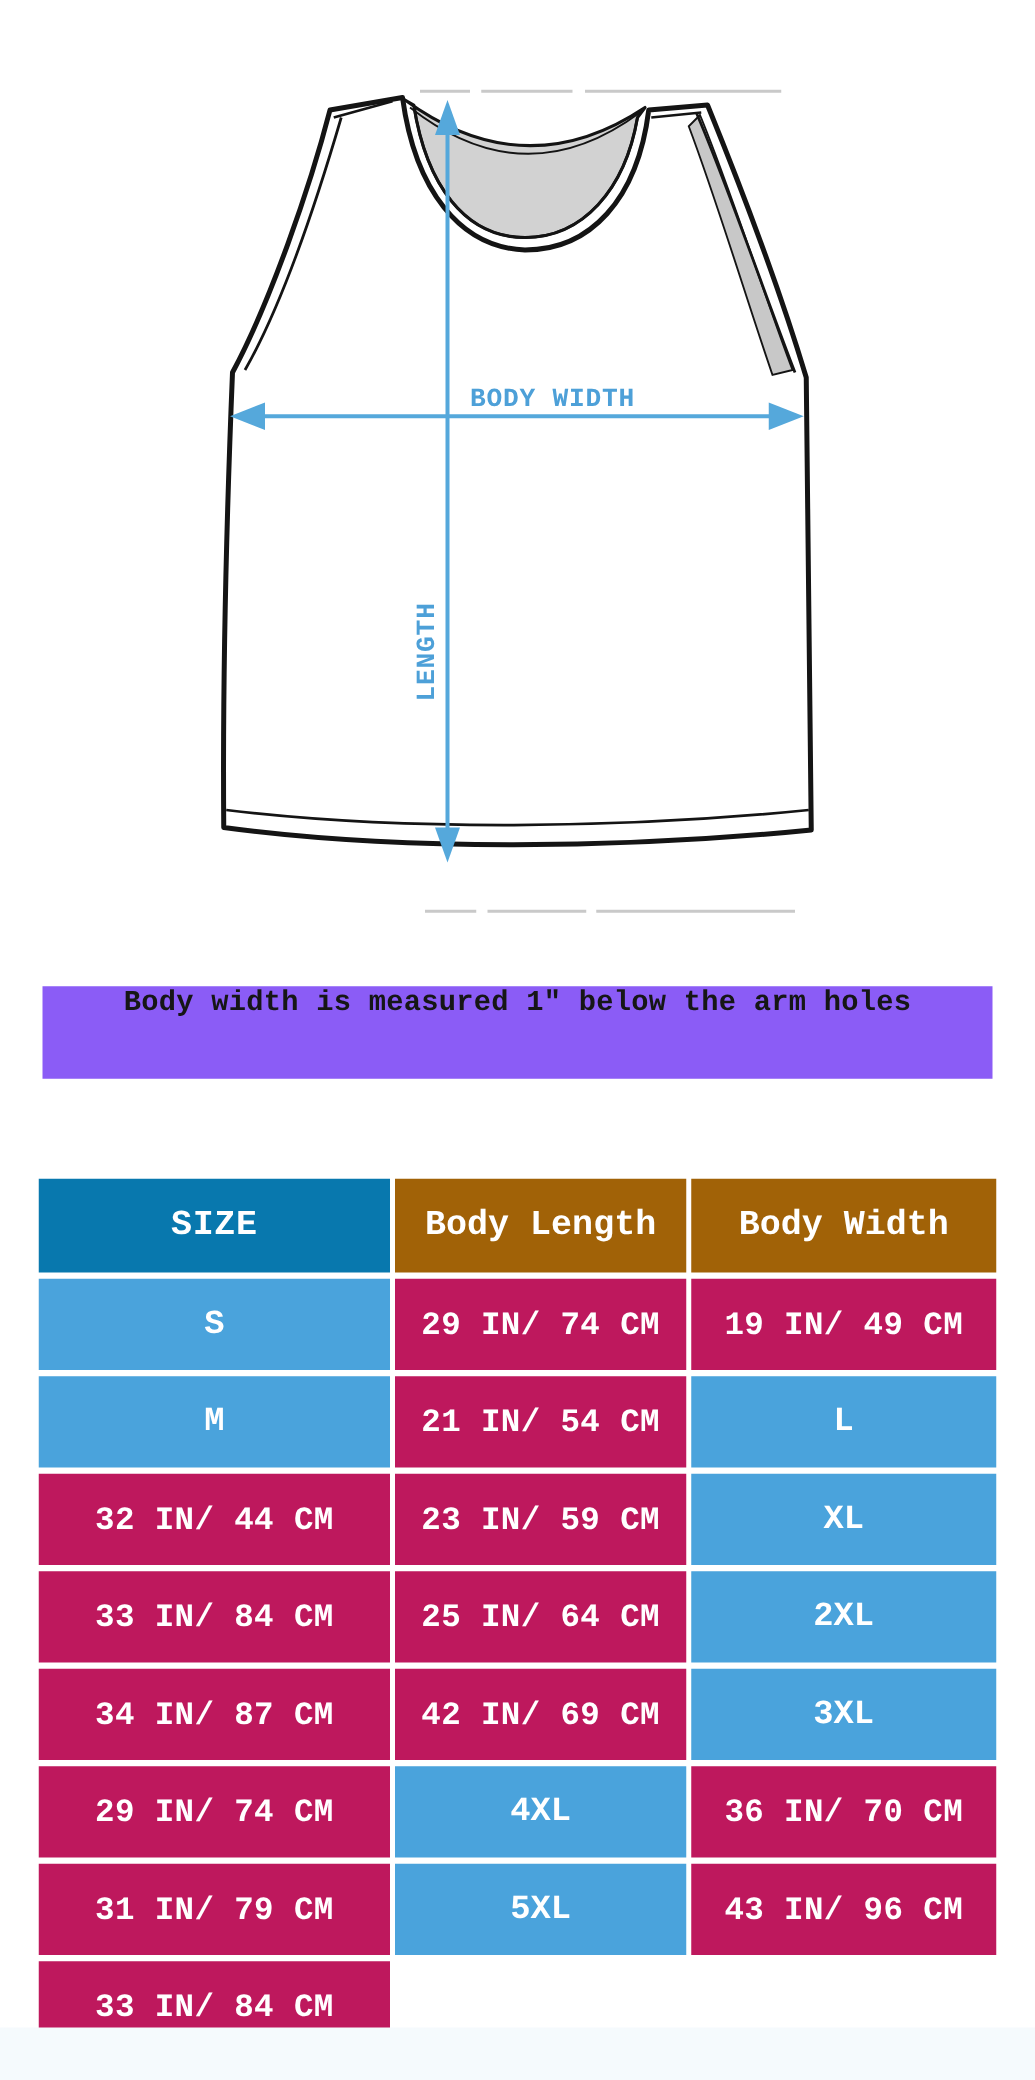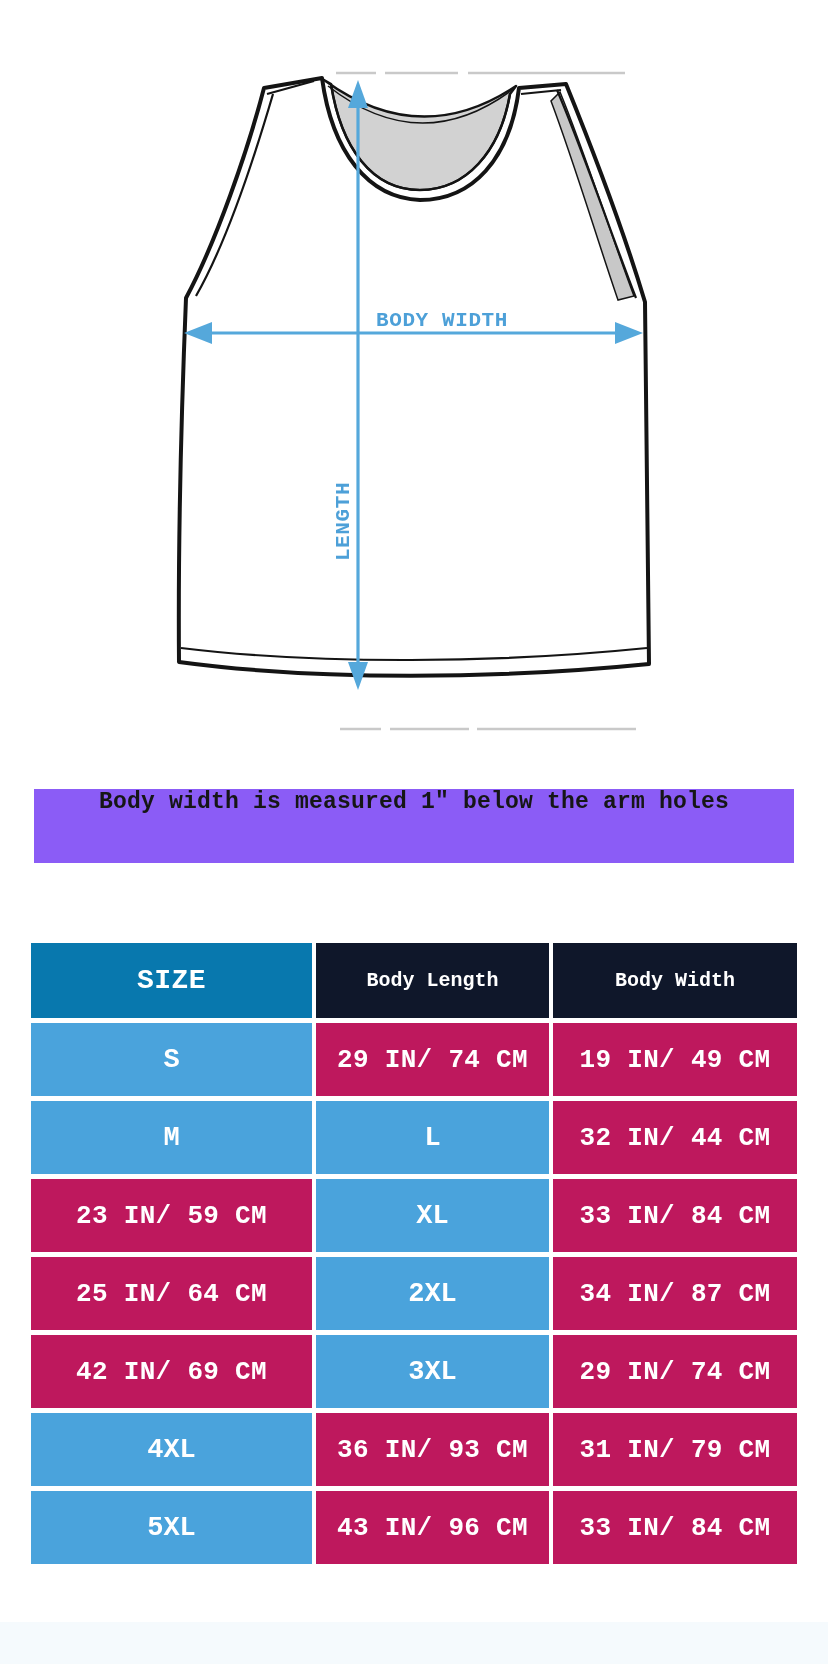--- a/index.html
+++ b/index.html
@@ -31,21 +31,21 @@
     display:grid;
     grid-template-columns:281px 233px 244px;
     grid-template-rows:75px repeat(8,73px);
     column-gap:4px;row-gap:5px;margin-top:21px;
   }
   .cell{
     display:flex;align-items:center;justify-content:center;
     color:#ffffff;font-weight:bold;white-space:nowrap;
   }
   .th-size{background:#0878ae;font-size:28px;letter-spacing:0.5px;}
-  .th-measure{background:#0f172a;font-size:20px;}
+  .th-measure{background:#a16207;font-size:28px;}
   .size-cell{background:#4aa3dc;font-size:27px;}
   .val-cell{background:#be185d;font-size:26px;letter-spacing:0.3px;}
   
   .footer-strip{
     position:absolute;left:0;top:1622px;width:828px;height:42px;background:#f5fafd;
   }
 </style>
 </head>
 <body>
 
@@ -123,38 +123,39 @@
 
     <div class="cell th-size">SIZE</div>
     <div class="cell th-measure">Body Length</div>
     <div class="cell th-measure">Body Width</div>
 
     <div class="cell size-cell">S</div>
     <div class="cell val-cell">29 IN/ 74 CM</div>
     <div class="cell val-cell">19 IN/ 49 CM</div>
 
     <div class="cell size-cell">M</div>
+    <div class="cell val-cell">21 IN/ 54 CM</div>
 
     <div class="cell size-cell">L</div>
     <div class="cell val-cell">32 IN/ 44 CM</div>
     <div class="cell val-cell">23 IN/ 59 CM</div>
 
     <div class="cell size-cell">XL</div>
     <div class="cell val-cell">33 IN/ 84 CM</div>
     <div class="cell val-cell">25 IN/ 64 CM</div>
 
     <div class="cell size-cell">2XL</div>
     <div class="cell val-cell">34 IN/ 87 CM</div>
     <div class="cell val-cell">42 IN/ 69 CM</div>
 
     <div class="cell size-cell">3XL</div>
     <div class="cell val-cell">29 IN/ 74 CM</div>
 
     <div class="cell size-cell">4XL</div>
-    <div class="cell val-cell">36 IN/ 93 CM</div>
+    <div class="cell val-cell">36 IN/ 70 CM</div>
     <div class="cell val-cell">31 IN/ 79 CM</div>
 
     <div class="cell size-cell">5XL</div>
     <div class="cell val-cell">43 IN/ 96 CM</div>
     <div class="cell val-cell">33 IN/ 84 CM</div>
   </div>
 
   <div class="footer-strip"></div>
 </div>
 

